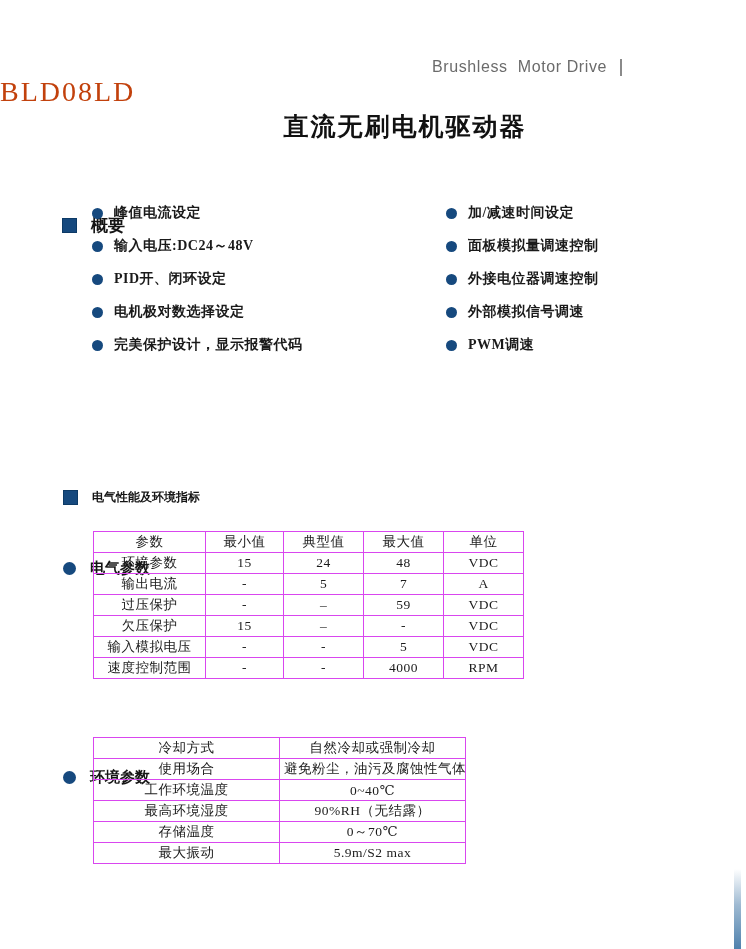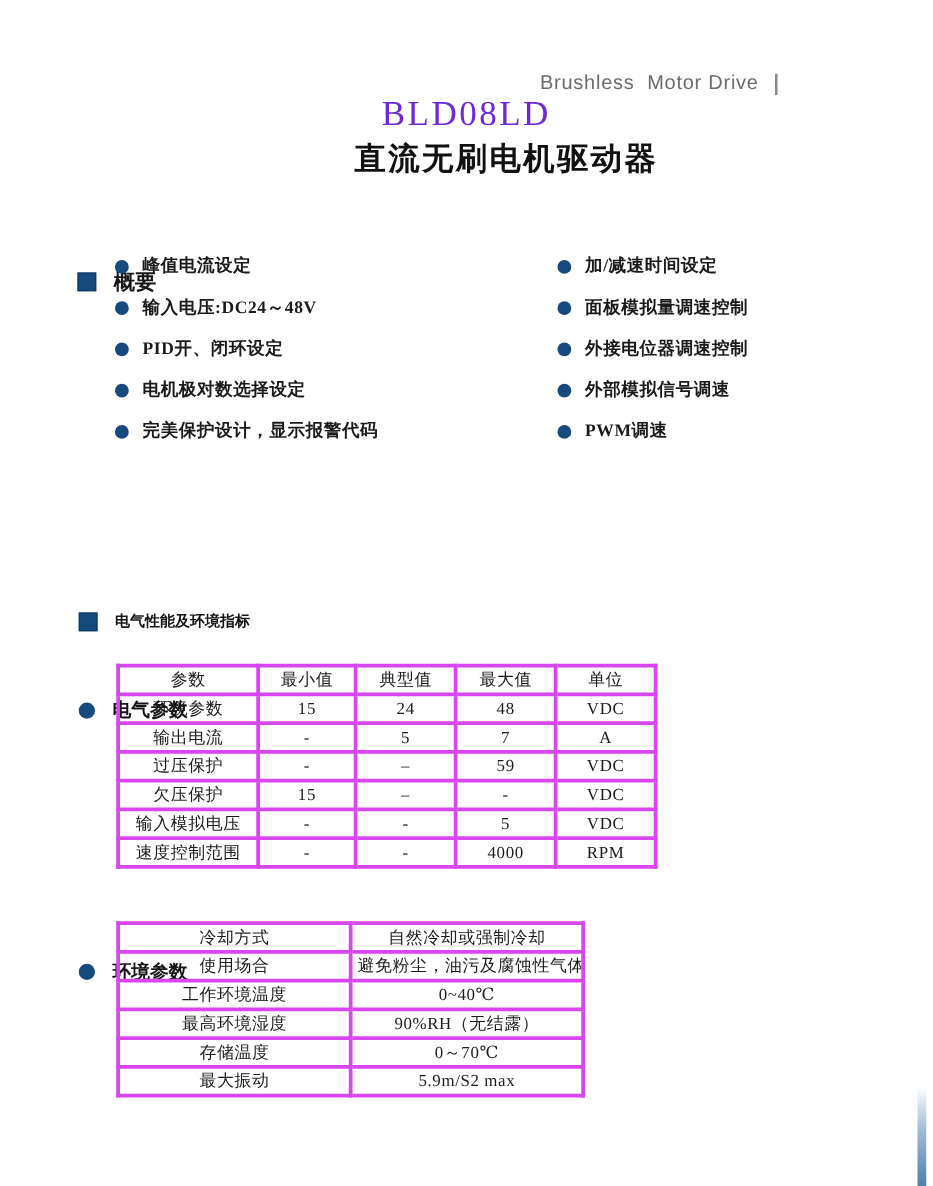--- a/index.html
+++ b/index.html
@@ -9,23 +9,23 @@
   }
   
   .page-header{
     position:absolute;top:22px;right:124px;display:flex;align-items:center;gap:13px;
     font-family:"Liberation Sans","DejaVu Sans",sans-serif;
     font-size:16px;color:#6b6b6b;letter-spacing:0.6px;white-space:pre;margin-top:36px;
   }
   .header-divider{width:2px;height:17px;background:#8a8a8a;}
   
   .doc-title{
-    position:absolute;top:76px;left:0;width:100%;text-align:center;
+    position:absolute;top:76px;left:0;width:100%;
     font-family:"Liberation Serif","DejaVu Serif",serif;
-    font-size:28px;letter-spacing:2px;color:#6d28d9;
+    font-size:28px;letter-spacing:2px;color:#c2410c;
   }
   .doc-subtitle{
     position:absolute;top:110px;left:0;width:100%;text-align:center;
     font-family:"Liberation Sans","DejaVu Sans",sans-serif;
     font-size:25px;font-weight:700;letter-spacing:2px;color:#111;padding-left:32px;
   }
   
   .section-heading{
     position:absolute;display:flex;align-items:center;gap:14px;
     font-family:"Liberation Sans","DejaVu Sans",sans-serif;font-weight:700;color:#151515;margin-top:40px;
@@ -45,21 +45,21 @@
   .feature-text{
     font-family:"Liberation Serif","DejaVu Serif",serif;font-size:14px;font-weight:600;
     color:#1a1a1a;letter-spacing:0.5px;white-space:nowrap;
   }
   
   table.spec-table{
     position:absolute;border-collapse:collapse;table-layout:fixed;
     font-family:"Liberation Serif","DejaVu Serif",serif;font-size:13.5px;color:#1b1b1b;
   }
   table.spec-table th,table.spec-table td{
-    border:3px solid #d946ef;text-align:center;vertical-align:middle;
+    border:1px solid #d946ef;text-align:center;vertical-align:middle;
     height:20px;padding:0 4px;font-weight:400;letter-spacing:0.5px;overflow:hidden;white-space:nowrap;
   }
   #electrical-table{top:531px;left:93px;width:430px;}
   #environment-table{top:737px;left:93px;width:372px;}
   
   .accent-bar{
     position:absolute;right:5px;bottom:0;width:7px;height:80px;
     background:linear-gradient(to bottom, rgba(79,129,173,0) 0%, rgba(79,129,173,0.55) 45%, #4f81ad 100%);
   }
 </style>

